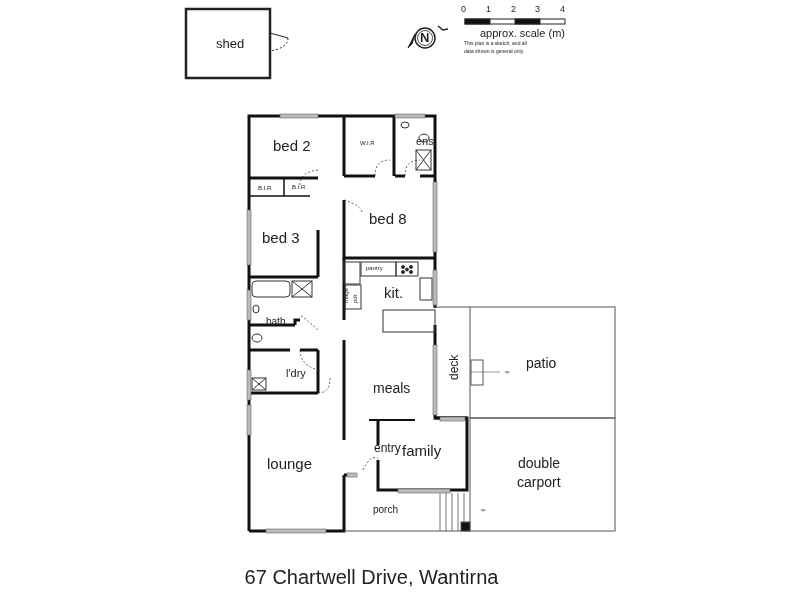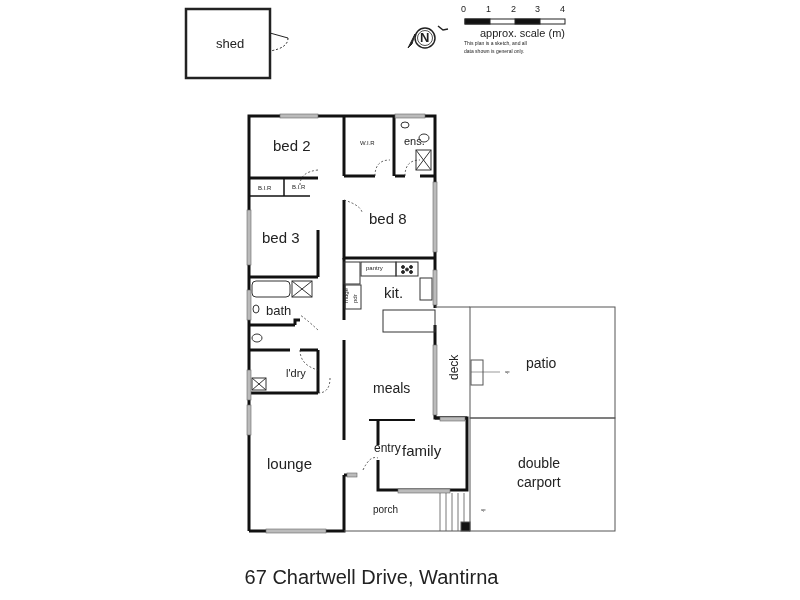--- a/index.html
+++ b/index.html
@@ -156,26 +156,26 @@
 <div class="lbl scale-num" style="left:535px;top:4px;">3</div>
 <div class="lbl scale-num" style="left:560px;top:4px;">4</div>
 <div class="lbl" style="left:480px;top:27px;font-size:11px;">approx. scale (m)</div>
 <div class="lbl sm" style="left:464px;top:40px;">This plan is a sketch, and all</div>
 <div class="lbl sm" style="left:464px;top:48px;">data shown is general only.</div>
 <div class="lbl" style="left:420px;top:30px;font-size:13px;font-weight:bold;">N</div>
 
 <div class="lbl room" style="left:216px;top:36px;font-size:13px;">shed</div>
 <div class="lbl room" style="left:273px;top:137px;text-align:right;">bed 2</div>
 <div class="lbl xs" style="left:360px;top:140px;">W.I.R</div>
-<div class="lbl" style="left:404px;top:135px;font-size:11px;">ens.</div>
+<div class="lbl" style="left:416px;top:135px;font-size:11px;">ens.</div>
 <div class="lbl room" style="left:369px;top:210px;">bed 8</div>
 <div class="lbl xs" style="left:258px;top:185px;">B.I.R</div>
 <div class="lbl xs" style="left:292px;top:184px;">B.I.R</div>
 <div class="lbl room" style="left:262px;top:229px;">bed 3</div>
-<div class="lbl" style="left:266px;top:303px;font-size:13px;">bath</div>
+<div class="lbl" style="left:266px;top:316px;font-size:10px;">bath</div>
 <div class="lbl xs" style="left:366px;top:265px;">pantry</div>
 <div class="lbl xs" style="left:343px;top:303px;transform:rotate(-90deg);transform-origin:left top;">fridge</div>
 <div class="lbl xs" style="left:352px;top:303px;transform:rotate(-90deg);transform-origin:left top;">pdr</div>
 <div class="lbl room" style="left:384px;top:284px;">kit.</div>
 <div class="lbl" style="left:278px;top:367px;font-size:11px;margin-left:8px;">l'dry</div>
 <div class="lbl room" style="left:373px;top:380px;font-size:14px;">meals</div>
 <div class="lbl" style="left:447px;top:380px;font-size:12px;transform:rotate(-90deg);transform-origin:left top;">deck</div>
 <div class="lbl room" style="left:526px;top:355px;font-size:14px;">patio</div>
 <div class="lbl room" style="left:267px;top:455px;">lounge</div>
 <div class="lbl" style="left:350px;top:441px;font-size:12px;margin-left:24px;">entry</div>

